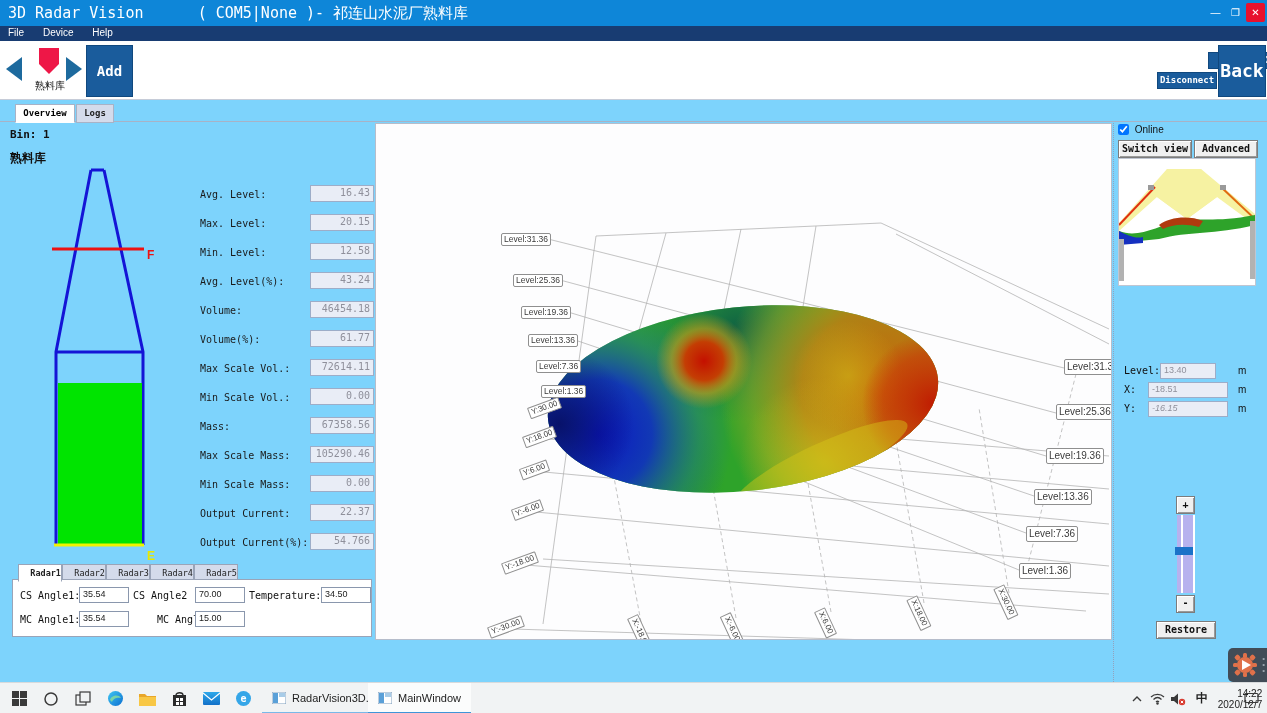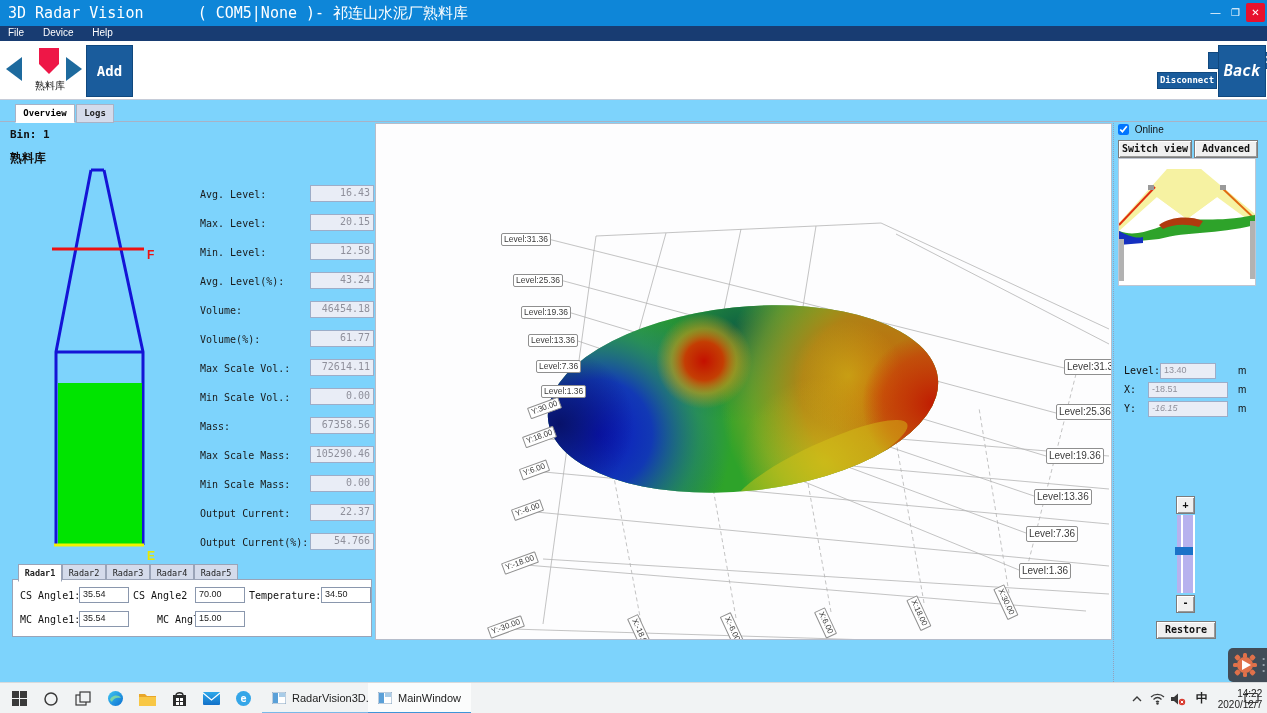--- a/index.html
+++ b/index.html
@@ -23,21 +23,21 @@
   #toolbar{position:absolute;left:0;top:41px;width:1267px;height:58px;background:#fff;border-bottom:1px solid #c6ccd8;}
   .nav-arrow{position:absolute;top:16px;width:0;height:0;border-top:12px solid transparent;border-bottom:12px solid transparent;}
   #nav-left{left:6px;border-right:16px solid #1d6a9e;}
   #nav-right{left:66px;border-left:16px solid #1d6a9e;}
   #bin-pin{position:absolute;left:36px;top:6px;}
   #bin-pin-label{position:absolute;left:28px;top:38px;font-size:10px;color:#111;width:44px;text-align:center;}
   .blue-btn{background:#1a5c9c;color:#fff;border:1px solid #10487e;text-align:center;font-family:"DejaVu Sans Mono","Liberation Mono",monospace;font-weight:bold;}
   #btn-add{position:absolute;left:86px;top:4px;width:45px;height:50px;font-size:14px;line-height:50px;}
   #btn-connect{position:absolute;left:1208px;top:11px;width:52px;height:15px;font-size:9px;line-height:15px;padding-left:48px;}
   #btn-disconnect{position:absolute;left:1157px;top:31px;width:58px;height:15px;font-size:9px;line-height:15px;}
-  #btn-back{position:absolute;left:1218px;top:4px;width:46px;height:50px;font-size:15px;line-height:50px;font-style:italic;}
+  #btn-back{position:absolute;left:1218px;top:4px;width:46px;height:50px;font-size:18px;line-height:50px;}
 
   
   #workspace{position:absolute;left:0;top:100px;width:1267px;height:582px;background:#7dd3fc;}
   #tabrow-line{position:absolute;left:0;top:21px;width:1267px;border-top:1px solid #a8b2c6;}
   .main-tab{position:absolute;top:4px;height:17px;line-height:17px;text-align:center;font-size:9px;font-weight:bold;border:1px solid #a8b2c6;font-family:"DejaVu Sans Mono","Liberation Mono",monospace;}
   #tab-overview{left:15px;width:58px;background:#fff;border-bottom:1px solid #fff;z-index:2;color:#000;}
   #tab-logs{left:76px;width:36px;background:#d4dbeb;color:#222;}
 
   
   #bin-no{position:absolute;left:10px;top:28px;font-size:11px;font-weight:bold;color:#111;}
@@ -45,21 +45,21 @@
 
   
   #stats{position:absolute;left:200px;top:82px;width:200px;}
   .stat-row{position:relative;height:29px;}
   .stat-label{position:absolute;left:0;top:7px;font-size:10px;color:#1a1a1a;white-space:nowrap;}
   .stat-field{position:absolute;left:110px;top:3px;width:56px;height:13px;background:#e9edf6;border:1px solid #9dadc8;font-size:10px;color:#8f909b;padding:1px 3px;overflow:hidden;text-align:right;}
   .stat-unit{position:absolute;left:176px;top:7px;font-size:10px;color:#1a1a1a;white-space:nowrap;}
 
   
   #radar-tabs{position:absolute;left:18px;top:464px;height:16px;}
-  .radar-tab{position:absolute;top:0;height:16px;line-height:16px;text-align:center;font-size:8.5px;border:1px solid #9aa4b8;font-family:"DejaVu Sans Mono","Liberation Mono",monospace;color:#222;background:#d4dbeb;}
+  .radar-tab{position:absolute;top:0;height:16px;line-height:16px;text-align:right;font-size:8.5px;border:1px solid #9aa4b8;font-family:"DejaVu Sans Mono","Liberation Mono",monospace;color:#222;background:#d4dbeb;}
   .radar-tab.active{background:#fff;font-weight:bold;border-bottom:1px solid #fff;z-index:2;}
   #radar-box{position:absolute;left:12px;top:479px;width:358px;height:56px;background:#fff;border:1px solid #9aa4b8;}
   .rfield-label{position:absolute;font-size:10px;color:#111;font-family:"DejaVu Sans Mono","Liberation Mono",monospace;}
   .rfield{position:absolute;height:12px;background:#fff;border:1px solid #8a97ad;font-size:9px;color:#222;padding:1px 3px;}
 
   
   #plot{position:absolute;left:375px;top:23px;width:735px;height:515px;background:#fdfdfe;border:1px solid #b6bdcb;overflow:hidden;}
   .lvl{position:absolute;font-size:8.5px;line-height:11px;border:1px solid #8f8f8f;background:#fff;color:#3a3a3a;padding:0 2px;border-radius:2px;white-space:nowrap;z-index:3;}
   .tick{position:absolute;font-size:8px;line-height:10px;border:1px solid #8f8f8f;background:#fff;color:#3a3a3a;padding:0 2px;border-radius:1px;white-space:nowrap;z-index:3;}
   .tick.y{transform:rotate(-20deg);}

